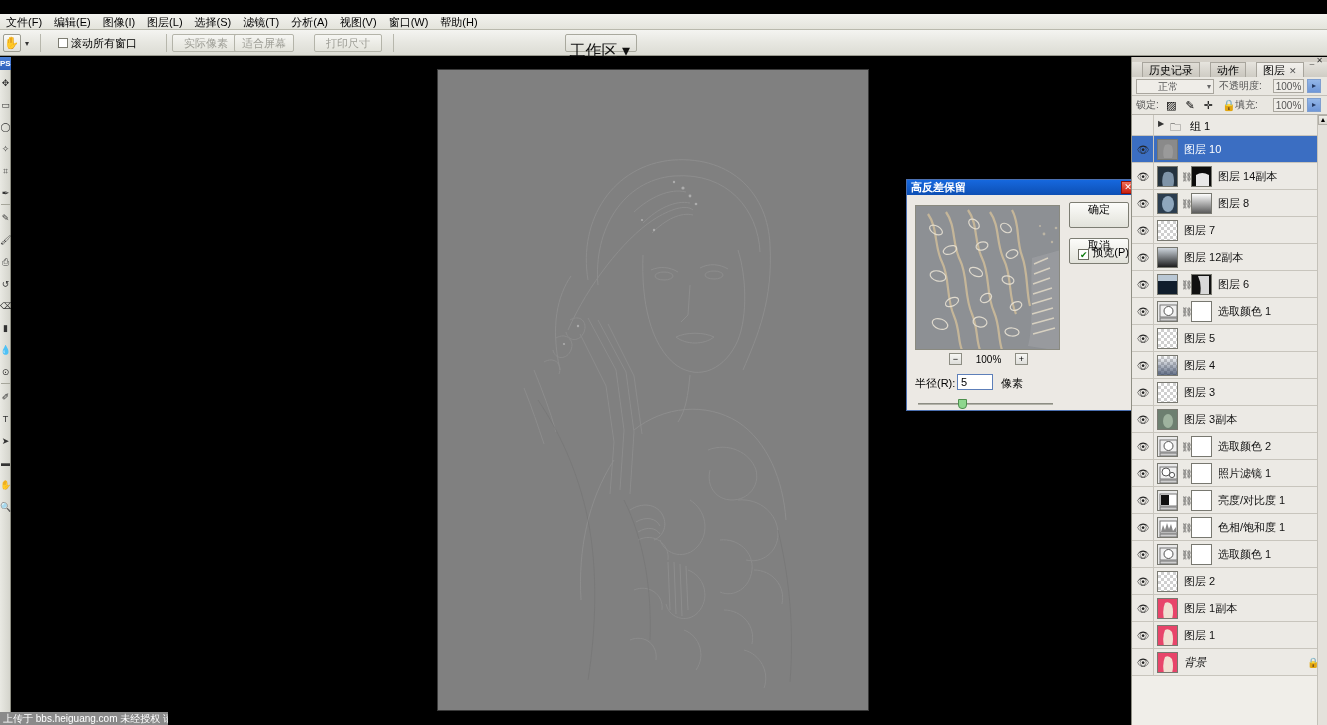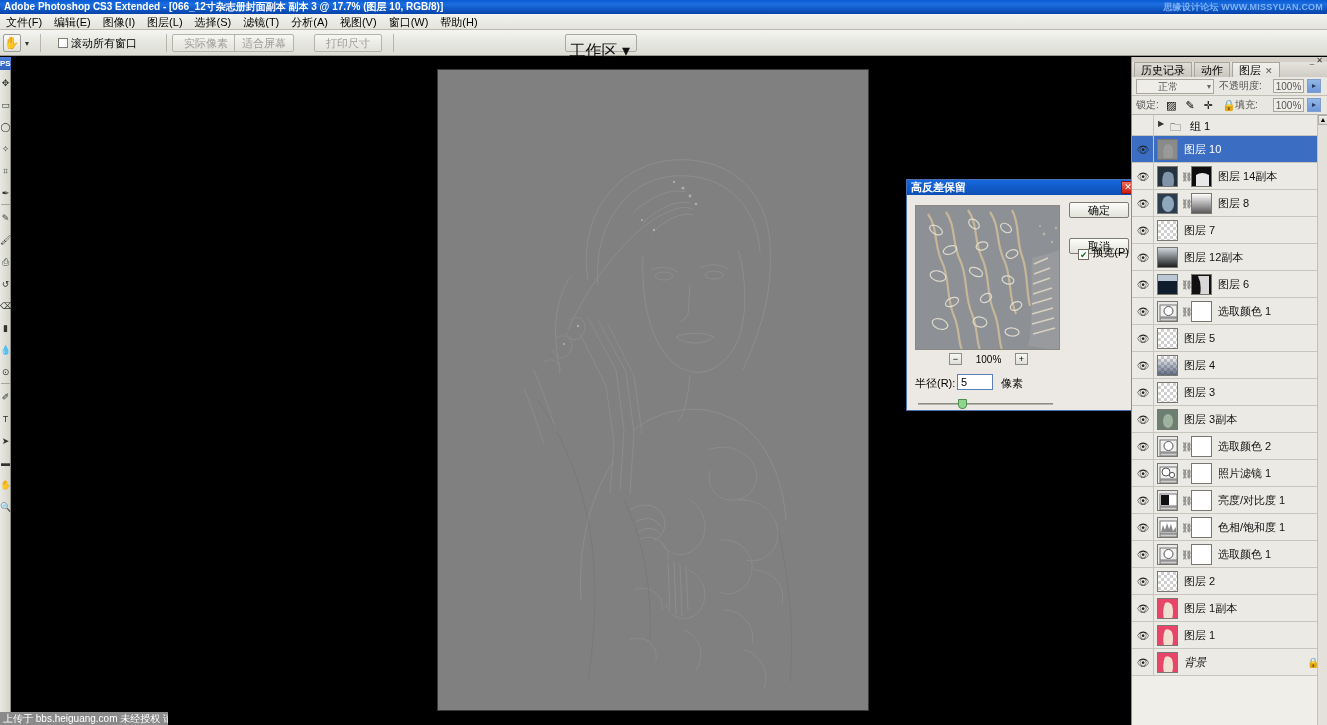--- a/index.html
+++ b/index.html
@@ -129,42 +129,42 @@
     border:1px solid #5d7fb9; background:#fff; font-size:11px; line-height:15px; padding-left:3px;
   }
   .rad-unit{ position:absolute; left:94px; top:195px; font-size:11px; line-height:16px; }
   .slider{ position:absolute; left:11px; top:219px; width:135px; height:10px; }
   .slider .track{ position:absolute; left:0; top:4px; width:135px; height:2px; background:#b2b2a8; border-top:1px solid #8d8d84;}
   .slider .thumb{
     position:absolute; left:40px; top:0; width:9px; height:10px; background:#8ed68e;
     border:1px solid #4d8f4d; border-radius:0 0 4px 4px;
   }
   .dlg-btn{
-    position:absolute; right:8px; height:16px; width:60px;
+    position:absolute; right:8px; height:26px; width:60px;
     background:linear-gradient(to bottom,#fcfcfa,#e2e2da);
     border:1px solid #7d7d73; border-radius:2px;
-    font-size:11px; line-height:14px; text-align:center;
+    font-size:11px; line-height:14px; text-align:center;font-family:Liberation Mono, monospace;
   }
   .dlg-chk{ position:absolute; right:8px; top:66px; font-size:11px; line-height:13px; }
   .chk-on{
     display:inline-block; width:11px; height:11px; border:1px solid #6b6b60; background:#fff;
     vertical-align:-2px; margin-right:3px; color:#0a7a0a; font-size:9px; line-height:10px; text-align:center;
   }
 
   
   .dock{
     position:absolute; left:1131px; top:57px; width:196px; height:668px;
     background:#d4d0c8; border-left:1px solid #8f8f84;
   }
   .panel-tabs{
     position:absolute; left:0; top:5px; width:196px; height:15px;
     background:linear-gradient(to bottom,#e6e4de,#cfccc4);
   }
   .ptab{
-    float:left; height:15px; margin-left:2px; padding:0 6px;
+    float:left; height:15px; margin-left:10px; padding:0 6px;
     font-size:11px; line-height:14px;
     background:linear-gradient(to bottom,#e0ddd6,#c9c6be);
     border:1px solid #a8a59d; border-bottom:none;
   }
   .ptab.active{ background:linear-gradient(to bottom,#f2f0ec,#e4e2dc); color:#000; }
   .ptab .x{ margin-left:4px; color:#555; font-size:9px; }
   .panel-menu{ position:absolute; right:4px; top:20px; font-size:9px; line-height:9px; color:#333;}
   .panel-min{ position:absolute; right:4px; top:-1px; font-size:8px; color:#333; }
 
   .blendrow{
@@ -253,24 +253,20 @@
     position:absolute; left:0; bottom:0; width:168px; height:13px;
     background:#8a8a8a; color:#fff; font-size:10px; line-height:13px; padding-left:3px;
     white-space:nowrap; overflow:hidden;
   }
 </style>
 </head>
 <body>
 
 <div id="app">
 
-  <div class="titlebar">
-    <span>Adobe Photoshop CS3 Extended - [066_12寸杂志册封面副本 副本 3 @ 17.7% (图层 10, RGB/8)]</span>
-    <span class="wm">思缘设计论坛 WWW.MISSYUAN.COM</span>
-  </div>
   <div class="win-btns">
     <div class="win-btn">_</div>
     <div class="win-btn">❐</div>
     <div class="win-btn">✕</div>
   </div>
 
   <div class="menubar" id="menubar">
       <div class="mi">文件(F)</div>
       <div class="mi">编辑(E)</div>
       <div class="mi">图像(I)</div>

